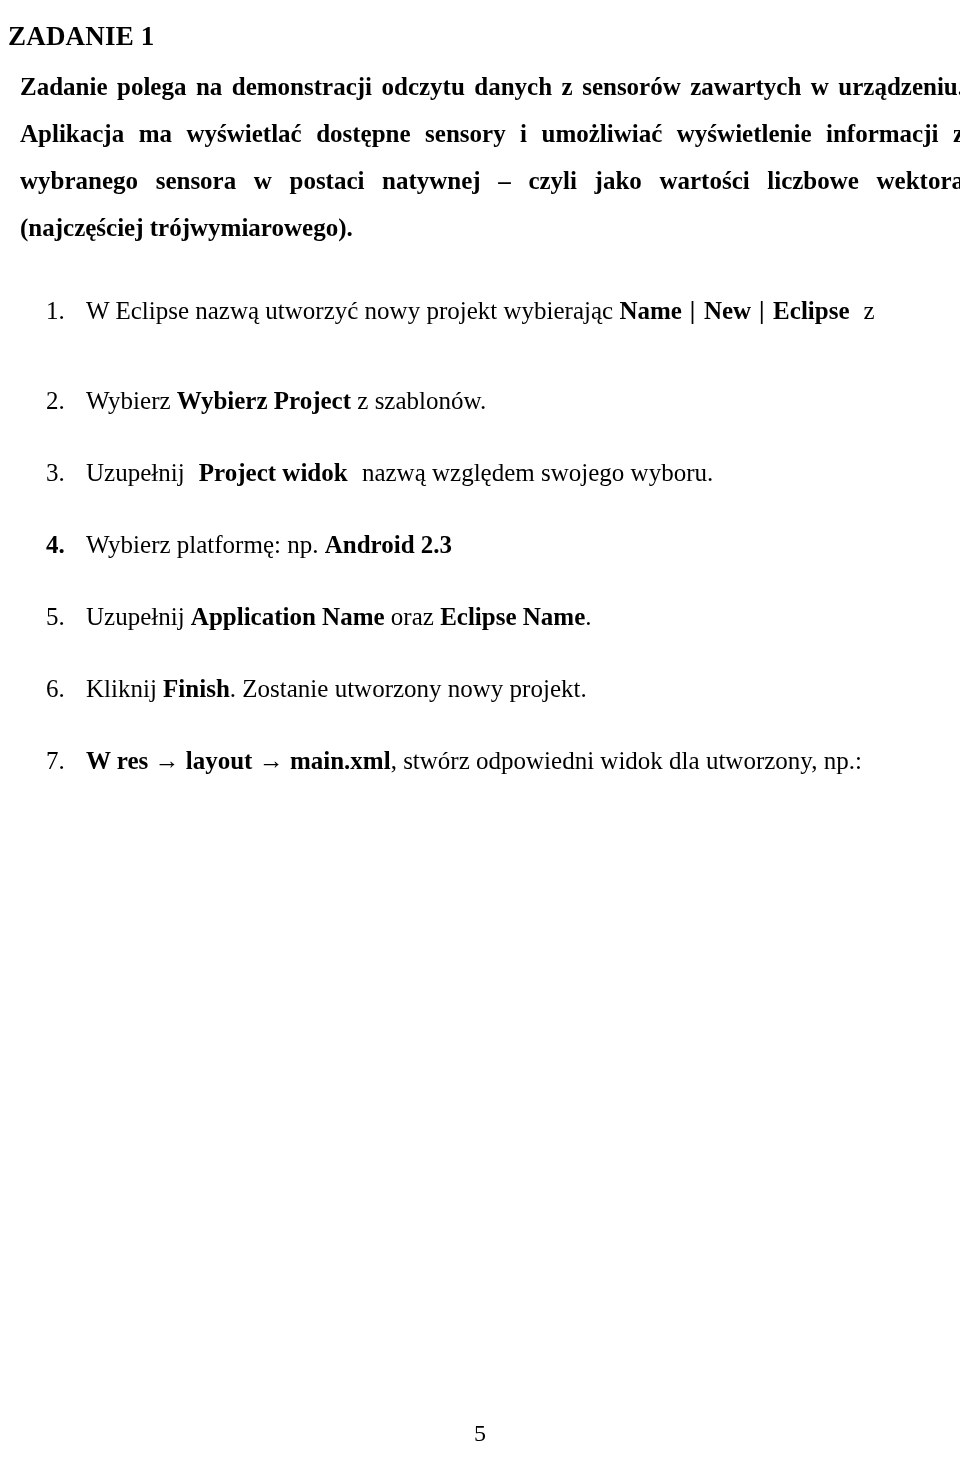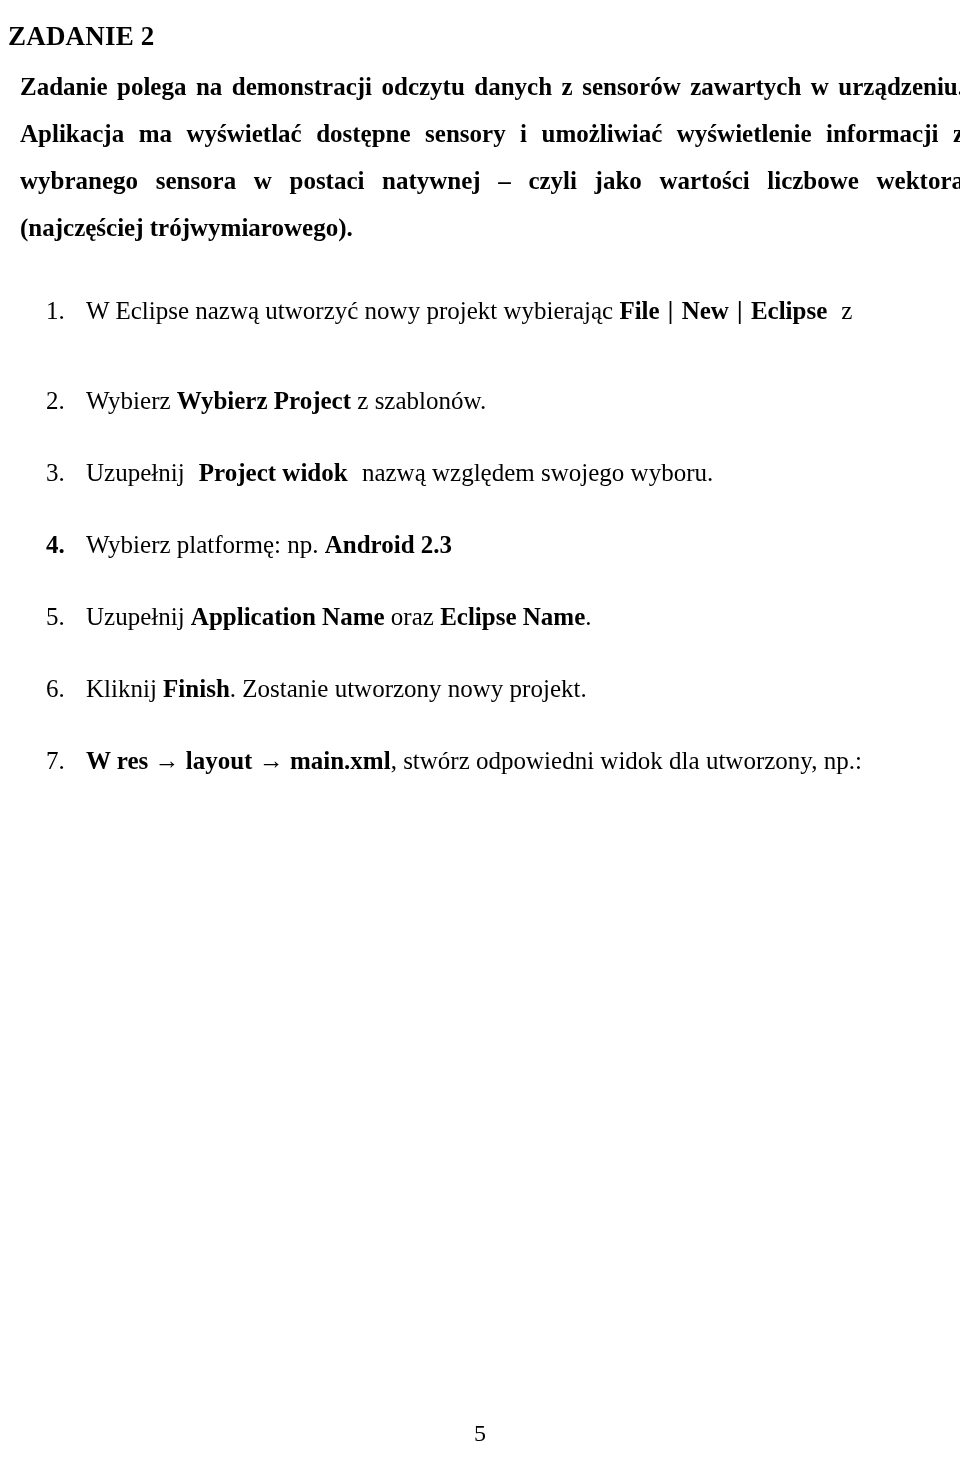--- a/index.html
+++ b/index.html
@@ -105,30 +105,30 @@
     text-align: center;
     font-size: 24px;
     line-height: 30px;
   }
 </style>
 </head>
 <body>
 
 <div class="page">
 
-  <h1 class="doc-title">ZADANIE 2</h1>
+  <h1 class="doc-title">ZADANIE 1</h1>
 
   <p class="intro">Zadanie polega na demonstracji odczytu danych z sensorów zawartych w urządzeniu. Aplikacja ma wyświetlać dostępne sensory i umożliwiać wyświetlenie informacji z wybranego sensora w postaci natywnej – czyli jako wartości liczbowe wektora (najczęściej trójwymiarowego).</p>
 
   <div class="steps">
 
     <div class="step s1">
       <span class="num">1.</span>
       <span class="body">
-        <span>W Eclipse nazwą utworzyć nowy projekt wybierając </span><b>File</b><span class="sp"></span><b class="sep">|</b><span class="sp"></span><b>New</b><span class="sp"></span><b class="sep">|</b><span class="sp"></span><b>Eclipse</b><span class="sp-wide"></span><span>z</span>
+        <span>W Eclipse nazwą utworzyć nowy projekt wybierając </span><b>Name</b><span class="sp"></span><b class="sep">|</b><span class="sp"></span><b>New</b><span class="sp"></span><b class="sep">|</b><span class="sp"></span><b>Eclipse</b><span class="sp-wide"></span><span>z</span>
       </span>
     </div>
 
     <div class="step s2">
       <span class="num">2.</span>
       <span class="body"><span>Wybierz </span><b>Wybierz Project</b><span> z szablonów.</span></span>
     </div>
 
     <div class="step s3">
       <span class="num">3.</span>

